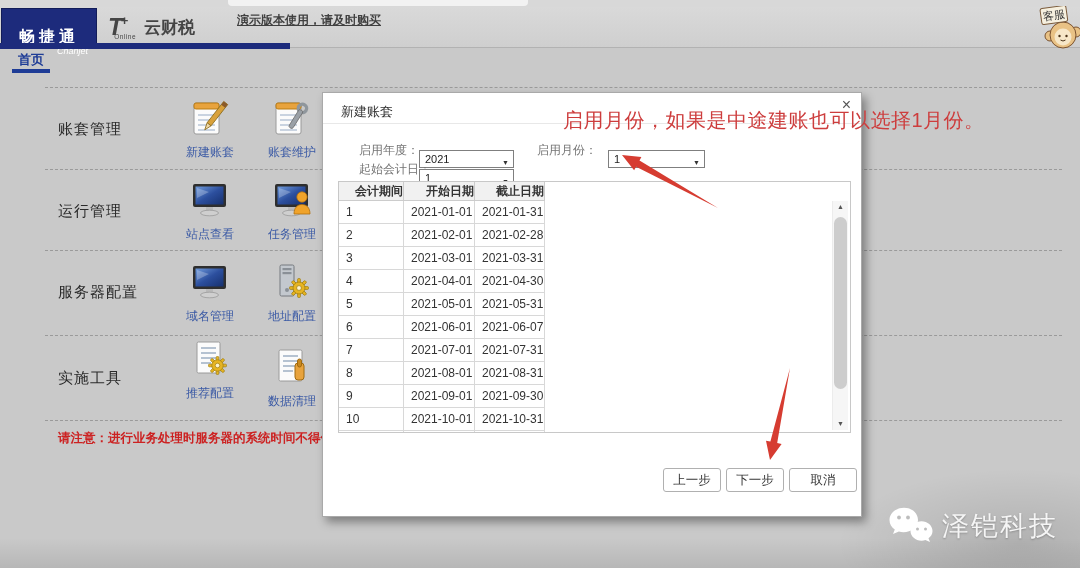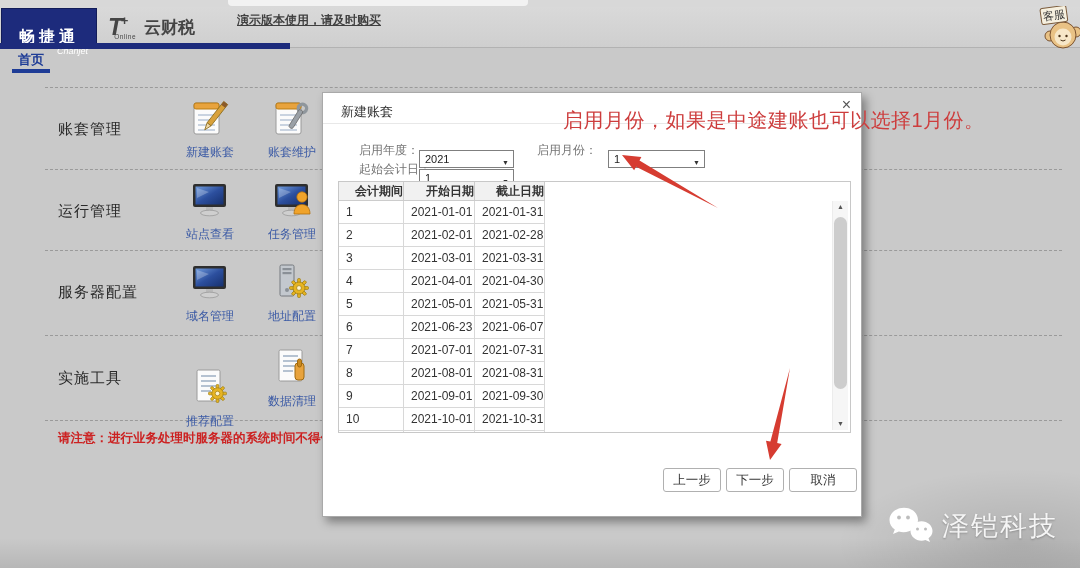--- a/index.html
+++ b/index.html
@@ -228,21 +228,21 @@
   </div>
   <div class="abs side-item" style="left:250px;top:262px">
     <svg width="42" height="40" viewBox="0 0 40 40">
         <use href="#sym-tower"></use>
         <use href="#sym-gear" x="17" y="16" width="20" height="20"></use>
       </svg>
     <span class="lbl">地址配置</span>
   </div>
 
   <div class="abs group-label" style="top:369px">实施工具</div>
-  <div class="abs side-item" style="left:168px;top:367px">
+  <div class="abs side-item" style="left:168px;top:339px">
     <svg width="42" height="40" viewBox="0 0 40 40">
         <use href="#sym-doc"></use>
         <use href="#sym-gear" x="18" y="17" width="19" height="19"></use>
       </svg>
     <span class="lbl">推荐配置</span>
   </div>
   <div class="abs side-item" style="left:250px;top:347px">
     <svg width="42" height="40" viewBox="0 0 40 40">
         <use href="#sym-doc"></use>
         <use href="#sym-clip"></use>
@@ -303,21 +303,21 @@
               <td>2021-04-01</td>
               <td>2021-04-30</td>
             </tr>
           <tr>
               <td>5</td>
               <td>2021-05-01</td>
               <td>2021-05-31</td>
             </tr>
           <tr>
               <td>6</td>
-              <td>2021-06-23</td>
+              <td>2021-06-01</td>
               <td>2021-06-07</td>
             </tr>
           <tr>
               <td>7</td>
               <td>2021-07-01</td>
               <td>2021-07-31</td>
             </tr>
           <tr>
               <td>8</td>
               <td>2021-08-01</td>

